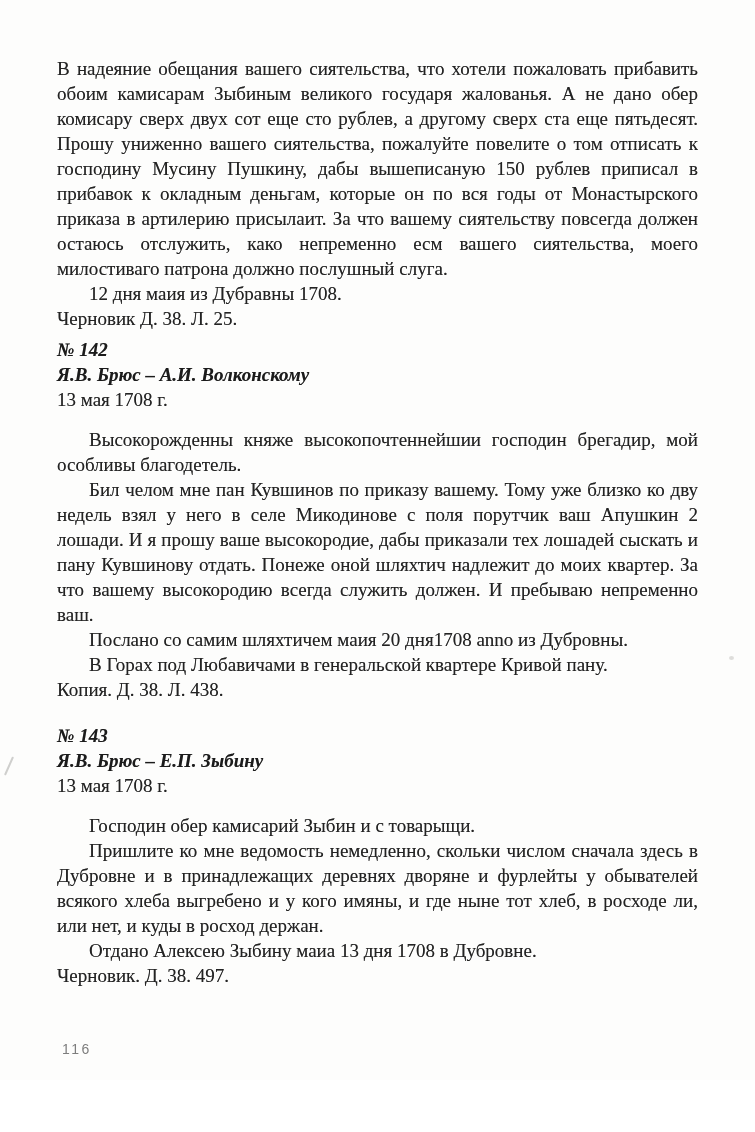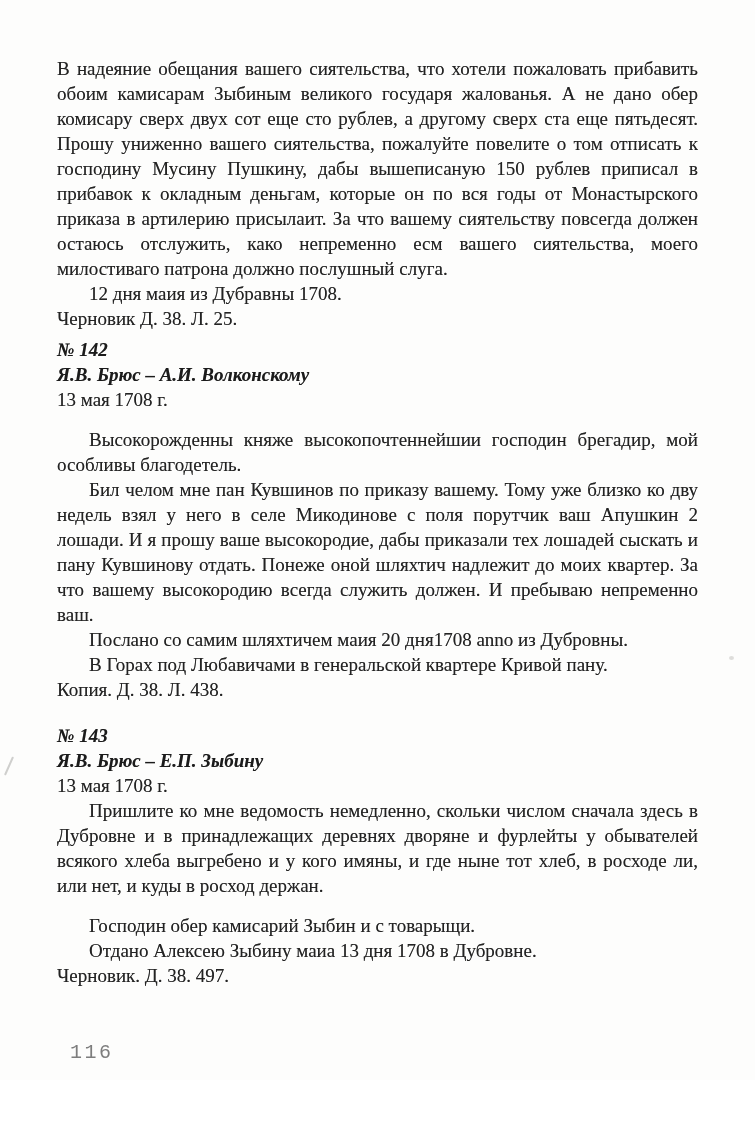--- a/index.html
+++ b/index.html
@@ -53,24 +53,24 @@
     text-indent: 0;
   }
   .lead-gap { margin-top: 15px !important; }
 
   #block-prev   { top: 56px; }
   #letter-142   { top: 337px; }
   #letter-143   { top: 723px; }
 
   .page-number {
     position: absolute;
-    left: 70px;
+    left: 62px;
     top: 1041px;
-    font-family: Liberation Mono, monospace;
-    font-size: 20px;
+    font-family: Liberation Sans, sans-serif;
+    font-size: 14px;
     letter-spacing: 2.5px;
     color: #7d7d7d;
   }
   
   .scratch {
     position: absolute;
     left: 8px;
     top: 756px;
     width: 2px;
     height: 20px;
@@ -107,22 +107,22 @@
     <p class="indent">Бил челом мне пан Кувшинов по приказу вашему. Тому уже близко ко дву недель взял у него в селе Микодинове с поля порутчик ваш Апушкин 2 лошади. И я прошу ваше высокородие, дабы приказали тех лошадей сыскать и пану Кувшинову отдать. Понеже оной шляхтич надлежит до моих квар­тер. За что вашему высокородию всегда служить должен. И пребываю не­пременно ваш.</p>
     <p class="indent">Послано со самим шляхтичем маия 20 дня1708 anno из Дубровны.</p>
     <p class="indent">В Горах под Любавичами в генеральской квартере Кривой пану.</p>
     <p class="source">Копия. Д. 38. Л. 438.</p>
   </div>
 
   <div class="text-col" id="letter-143">
     <p class="letter-number">№ 143</p>
     <p class="letter-title">Я.В. Брюс – Е.П. Зыбину</p>
     <p class="letter-date">13 мая 1708 г.</p>
+    <p class="indent lead-gap">Господин обер камисарий Зыбин и с товарыщи.</p>
     <p class="indent">Пришлите ко мне ведомость немедленно, скольки числом сначала здесь в Дубровне и в принадлежащих деревнях дворяне и фурлейты у обывателей всякого хлеба выгребено и у кого имяны, и где ныне тот хлеб, в росходе ли, или нет, и куды в росход держан.</p>
-    <p class="indent lead-gap">Господин обер камисарий Зыбин и с товарыщи.</p>
     <p class="indent">Отдано Алексею Зыбину маиа 13 дня 1708 в Дубровне.</p>
     <p class="source">Черновик. Д. 38. 497.</p>
   </div>
 
   <div class="page-number">116</div>
 
   <div class="scratch"></div>
   <div class="speck"></div>
 
 </div>

